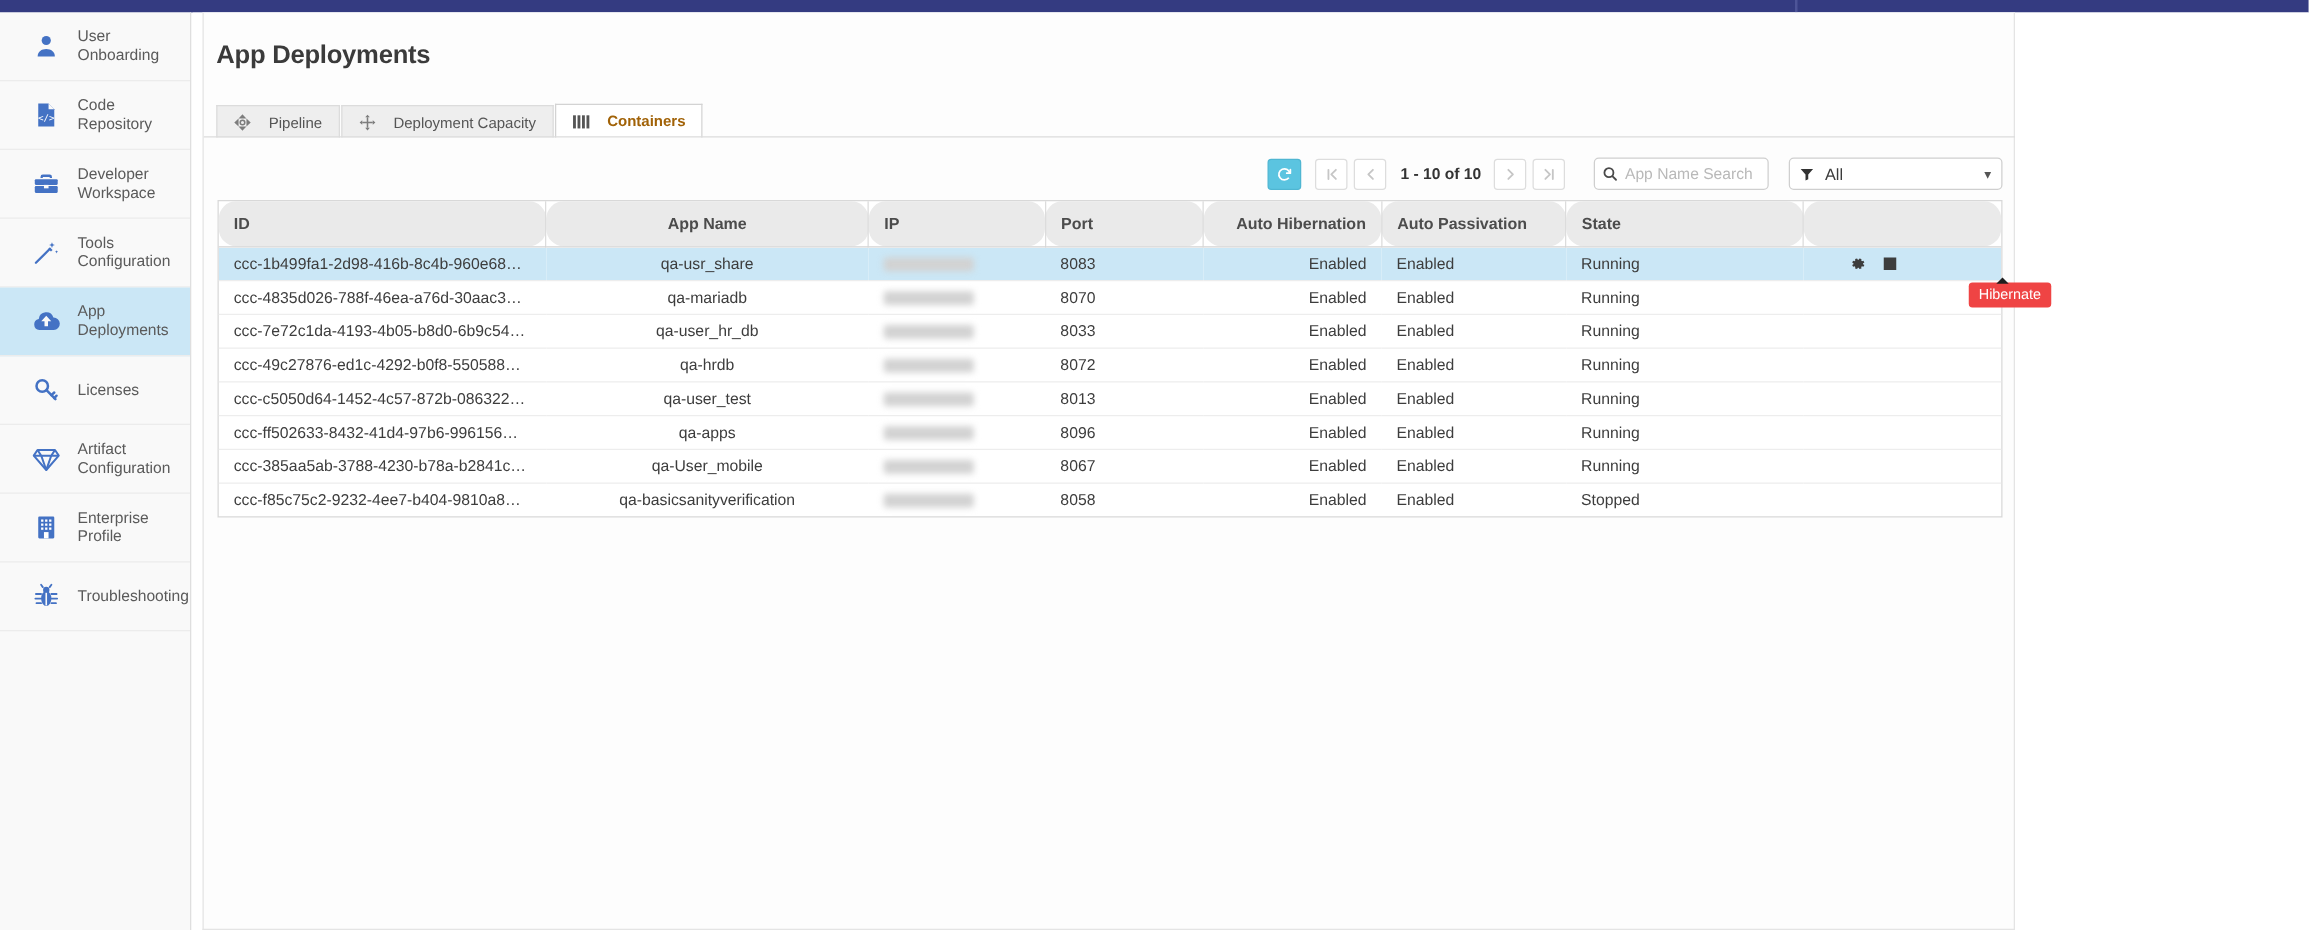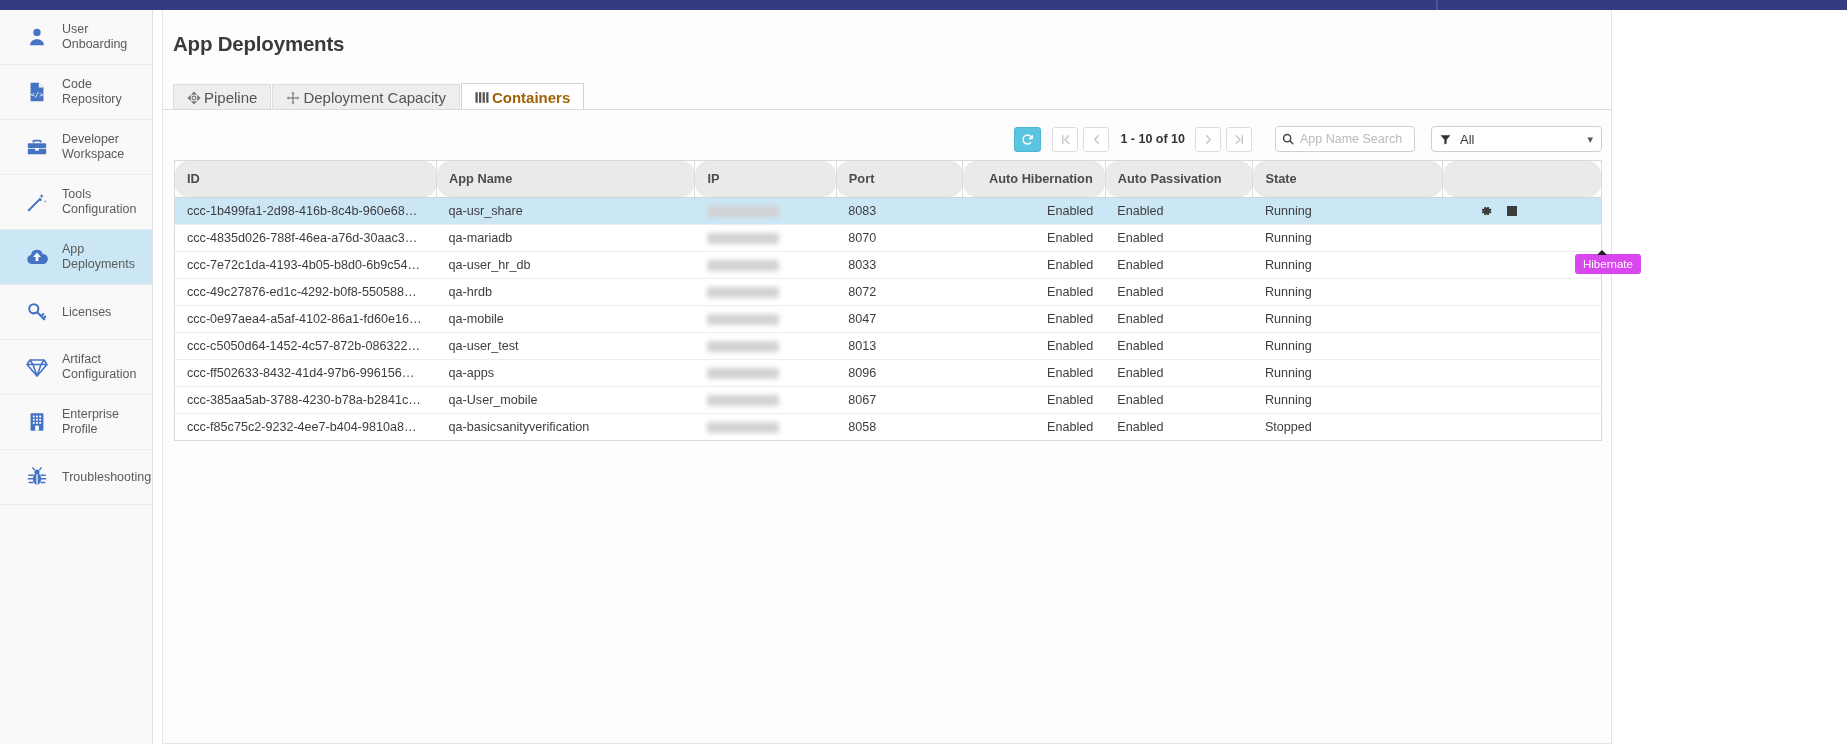--- a/index.html
+++ b/index.html
@@ -67,26 +67,26 @@
     letter-spacing: -0.2px;
   }
 
   
   .tabs {
     position: absolute; top: 73px; left: 10px;
     display: flex; align-items: flex-end;
     height: 27px;
   }
   .tab {
-    display: flex; align-items: center; gap: 3px;
+    display: flex; align-items: center; gap: 14px;
     height: 26px; padding: 0 13px;
     background: #eeeeee;
     border: 1px solid #dcdcdc;
     border-bottom: none;
-    font-size: 15px;
+    font-size: 12px;
     color: #555555;
     margin-right: 1px;
   }
   .tab.active {
     background: #ffffff;
     color: #a16207;
     font-weight: bold;
     height: 27px;
     border-color: #d3d3d3;
   }
@@ -181,21 +181,21 @@
   tbody td {
     height: 27px;
     font-size: 12.6px; color: #3d3d3d;
     padding: 0 12px;
     border-bottom: 1px solid #ededed;
     white-space: nowrap; overflow: hidden; text-overflow: ellipsis;
   }
   tbody tr.selected { background: #cbe7f6; }
   tbody tr:last-child td { border-bottom: none; }
   .col-id     { width: 248px; }
-  .col-app    { width: 245px; }
+  .col-app    { width: 245px; text-align: center; }
   .col-ip     { width: 134px; }
   .col-port   { width: 120px; }
   .col-hib    { width: 135px; text-align: right; }
   .col-pas    { width: 140px; }
   .col-state  { width: 180px; }
   .col-act    { width: 150px; }
 
   .ip-blur {
     display: inline-block;
     width: 72px; height: 11px;
@@ -207,22 +207,22 @@
   .actions {
     position: relative;
     display: flex; align-items: center; gap: 14px;
     padding-left: 24px;
   }
   .act-icon { color: #3d3d3d; display: flex; align-items: center; }
   .stop-square { width: 10px; height: 10px; background: #3d3d3d; }
 
   .tooltip {
     position: absolute;
-    top: 244px; left: 1412px;
-    background: #d946ef;
+    top: 216px; left: 1412px;
+    background: #ef4444;
     color: #ffffff;
     font-size: 11.5px;
     padding: 4px 8px;
     border-radius: 3px;
     white-space: nowrap;
     z-index: 30;
   }
   .tooltip::before {
     content: ""; position: absolute;
     top: -4px; left: 22px;
@@ -494,30 +494,20 @@
                 <td class="col-id">ccc-49c27876-ed1c-4292-b0f8-550588…</td>
                 <td class="col-app">qa-hrdb</td>
                 <td class="col-ip"><span class="ip-blur"></span></td>
                 <td class="col-port">8072</td>
                 <td class="col-hib">Enabled</td>
                 <td class="col-pas">Enabled</td>
                 <td class="col-state">Running</td>
                 <td class="col-act"></td>
               </tr>
               <tr class="">
-                <td class="col-id">ccc-0e97aea4-a5af-4102-86a1-fd60e16…</td>
-                <td class="col-app">qa-mobile</td>
-                <td class="col-ip"><span class="ip-blur"></span></td>
-                <td class="col-port">8047</td>
-                <td class="col-hib">Enabled</td>
-                <td class="col-pas">Enabled</td>
-                <td class="col-state">Running</td>
-                <td class="col-act"></td>
-              </tr>
-              <tr class="">
                 <td class="col-id">ccc-c5050d64-1452-4c57-872b-086322…</td>
                 <td class="col-app">qa-user_test</td>
                 <td class="col-ip"><span class="ip-blur"></span></td>
                 <td class="col-port">8013</td>
                 <td class="col-hib">Enabled</td>
                 <td class="col-pas">Enabled</td>
                 <td class="col-state">Running</td>
                 <td class="col-act"></td>
               </tr>
               <tr class="">

